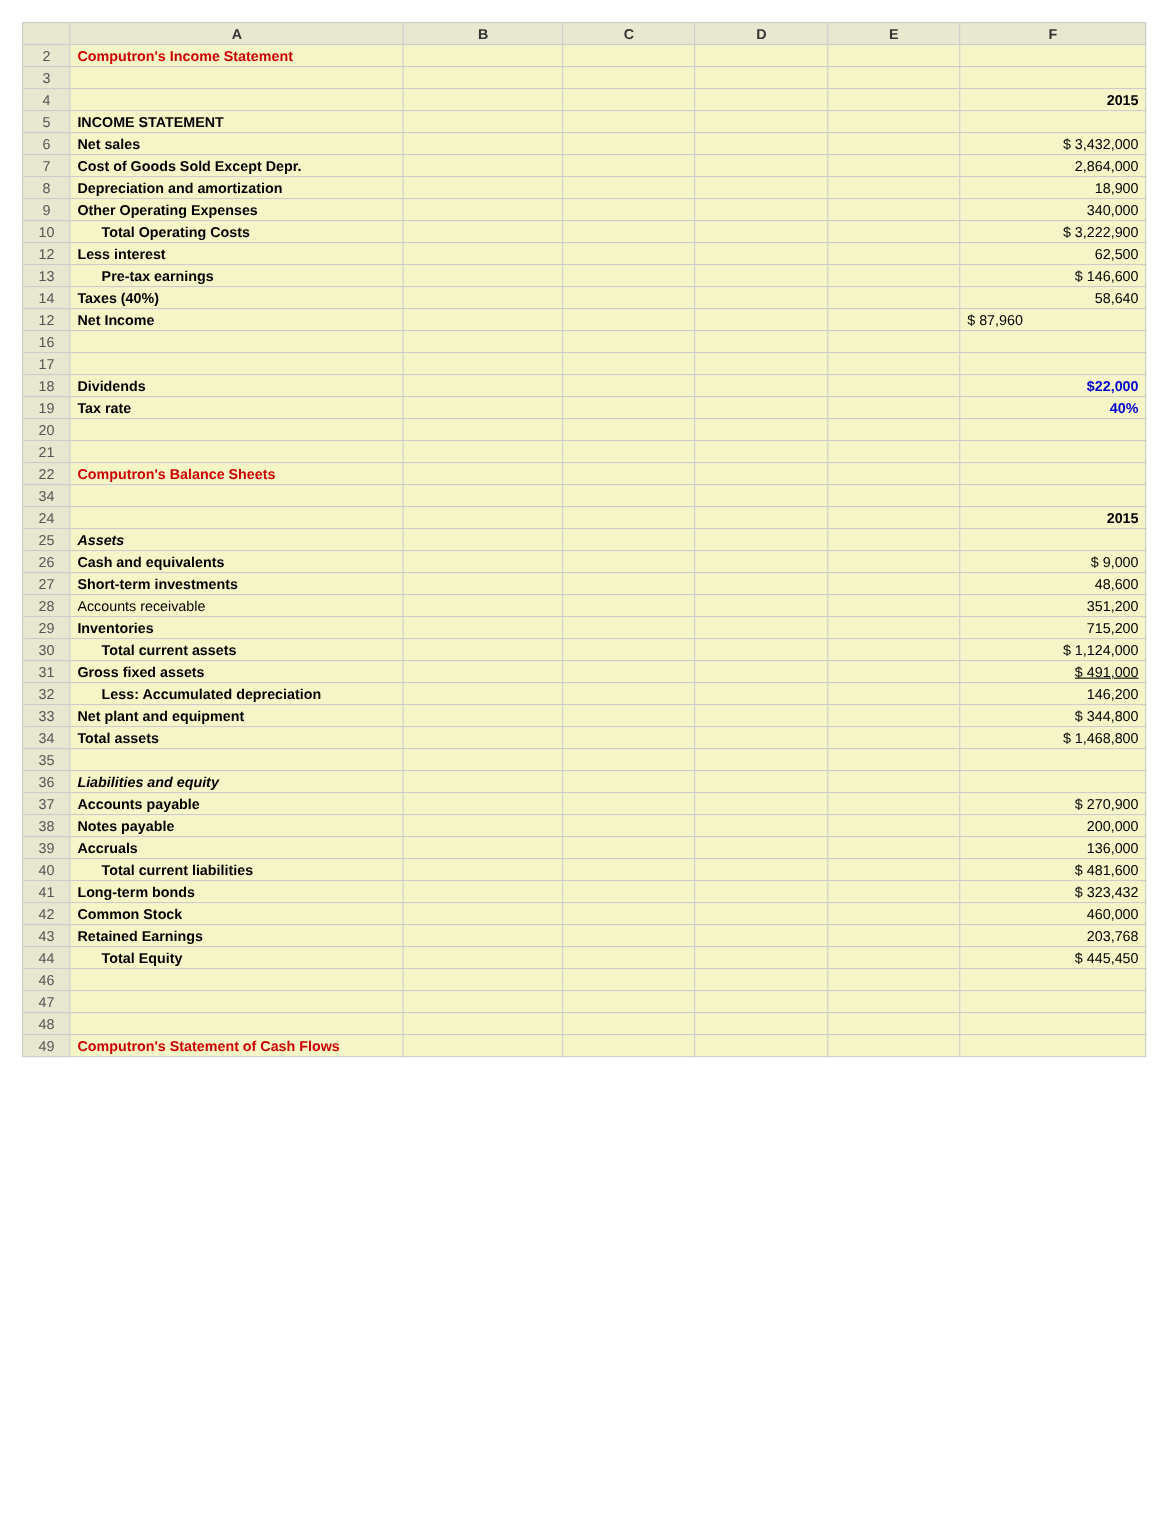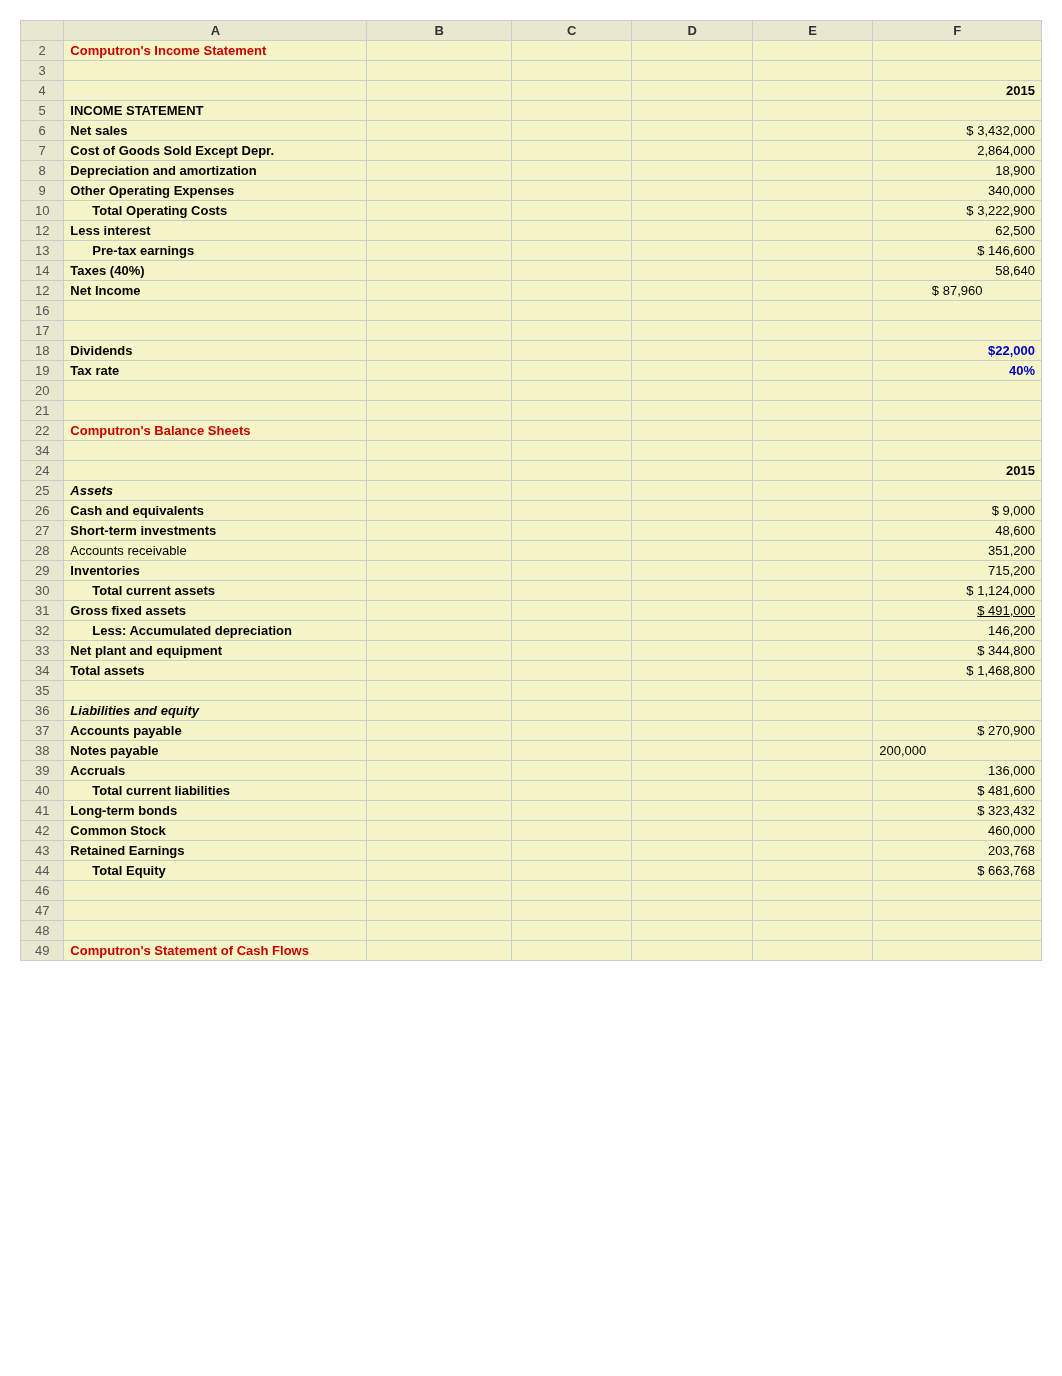--- a/index.html
+++ b/index.html
@@ -169,21 +169,21 @@
           <td style="background: rgb(245, 245, 200);"></td>
           <td style="background: rgb(245, 245, 200); text-align: right;">58,640</td>
         </tr>
         <tr>
           <td class="col-row-num">12</td>
           <td style="background: rgb(245, 245, 200); font-weight: bold;">Net Income</td>
           <td style="background: rgb(245, 245, 200);"></td>
           <td style="background: rgb(245, 245, 200);"></td>
           <td style="background: rgb(245, 245, 200);"></td>
           <td style="background: rgb(245, 245, 200);"></td>
-          <td style="background: rgb(245, 245, 200); text-align: center;">$      87,960</td>
+          <td style="background: rgb(245, 245, 200); text-align: left;">$      87,960</td>
         </tr>
         <tr>
           <td class="col-row-num">16</td>
           <td style="background: rgb(245, 245, 200);"></td>
           <td style="background: rgb(245, 245, 200);"></td>
           <td style="background: rgb(245, 245, 200);"></td>
           <td style="background: rgb(245, 245, 200);"></td>
           <td style="background: rgb(245, 245, 200);"></td>
           <td style="background: rgb(245, 245, 200); text-align: right;"></td>
         </tr>
@@ -376,21 +376,21 @@
           <td style="background: rgb(245, 245, 200);"></td>
           <td style="background: rgb(245, 245, 200); text-align: right;">$    270,900</td>
         </tr>
         <tr>
           <td class="col-row-num">38</td>
           <td style="background: rgb(245, 245, 200); font-weight: bold;">Notes payable</td>
           <td style="background: rgb(245, 245, 200);"></td>
           <td style="background: rgb(245, 245, 200);"></td>
           <td style="background: rgb(245, 245, 200);"></td>
           <td style="background: rgb(245, 245, 200);"></td>
-          <td style="background: rgb(245, 245, 200); text-align: left;">200,000</td>
+          <td style="background: rgb(245, 245, 200); text-align: right;">200,000</td>
         </tr>
         <tr>
           <td class="col-row-num">39</td>
           <td style="background: rgb(245, 245, 200); font-weight: bold;">Accruals</td>
           <td style="background: rgb(245, 245, 200);"></td>
           <td style="background: rgb(245, 245, 200);"></td>
           <td style="background: rgb(245, 245, 200);"></td>
           <td style="background: rgb(245, 245, 200);"></td>
           <td style="background: rgb(245, 245, 200); text-align: right;">136,000</td>
         </tr>
@@ -430,21 +430,21 @@
           <td style="background: rgb(245, 245, 200);"></td>
           <td style="background: rgb(245, 245, 200); text-align: right;">203,768</td>
         </tr>
         <tr>
           <td class="col-row-num">44</td>
           <td style="background: rgb(245, 245, 200); font-weight: bold; padding-left: 28px;">     Total Equity</td>
           <td style="background: rgb(245, 245, 200);"></td>
           <td style="background: rgb(245, 245, 200);"></td>
           <td style="background: rgb(245, 245, 200);"></td>
           <td style="background: rgb(245, 245, 200);"></td>
-          <td style="background: rgb(245, 245, 200); text-align: right;">$    663,768</td>
+          <td style="background: rgb(245, 245, 200); text-align: right;">$    445,450</td>
         </tr>
         <tr>
           <td class="col-row-num">46</td>
           <td style="background: rgb(245, 245, 200);"></td>
           <td style="background: rgb(245, 245, 200);"></td>
           <td style="background: rgb(245, 245, 200);"></td>
           <td style="background: rgb(245, 245, 200);"></td>
           <td style="background: rgb(245, 245, 200);"></td>
           <td style="background: rgb(245, 245, 200); text-align: right;"></td>
         </tr>

